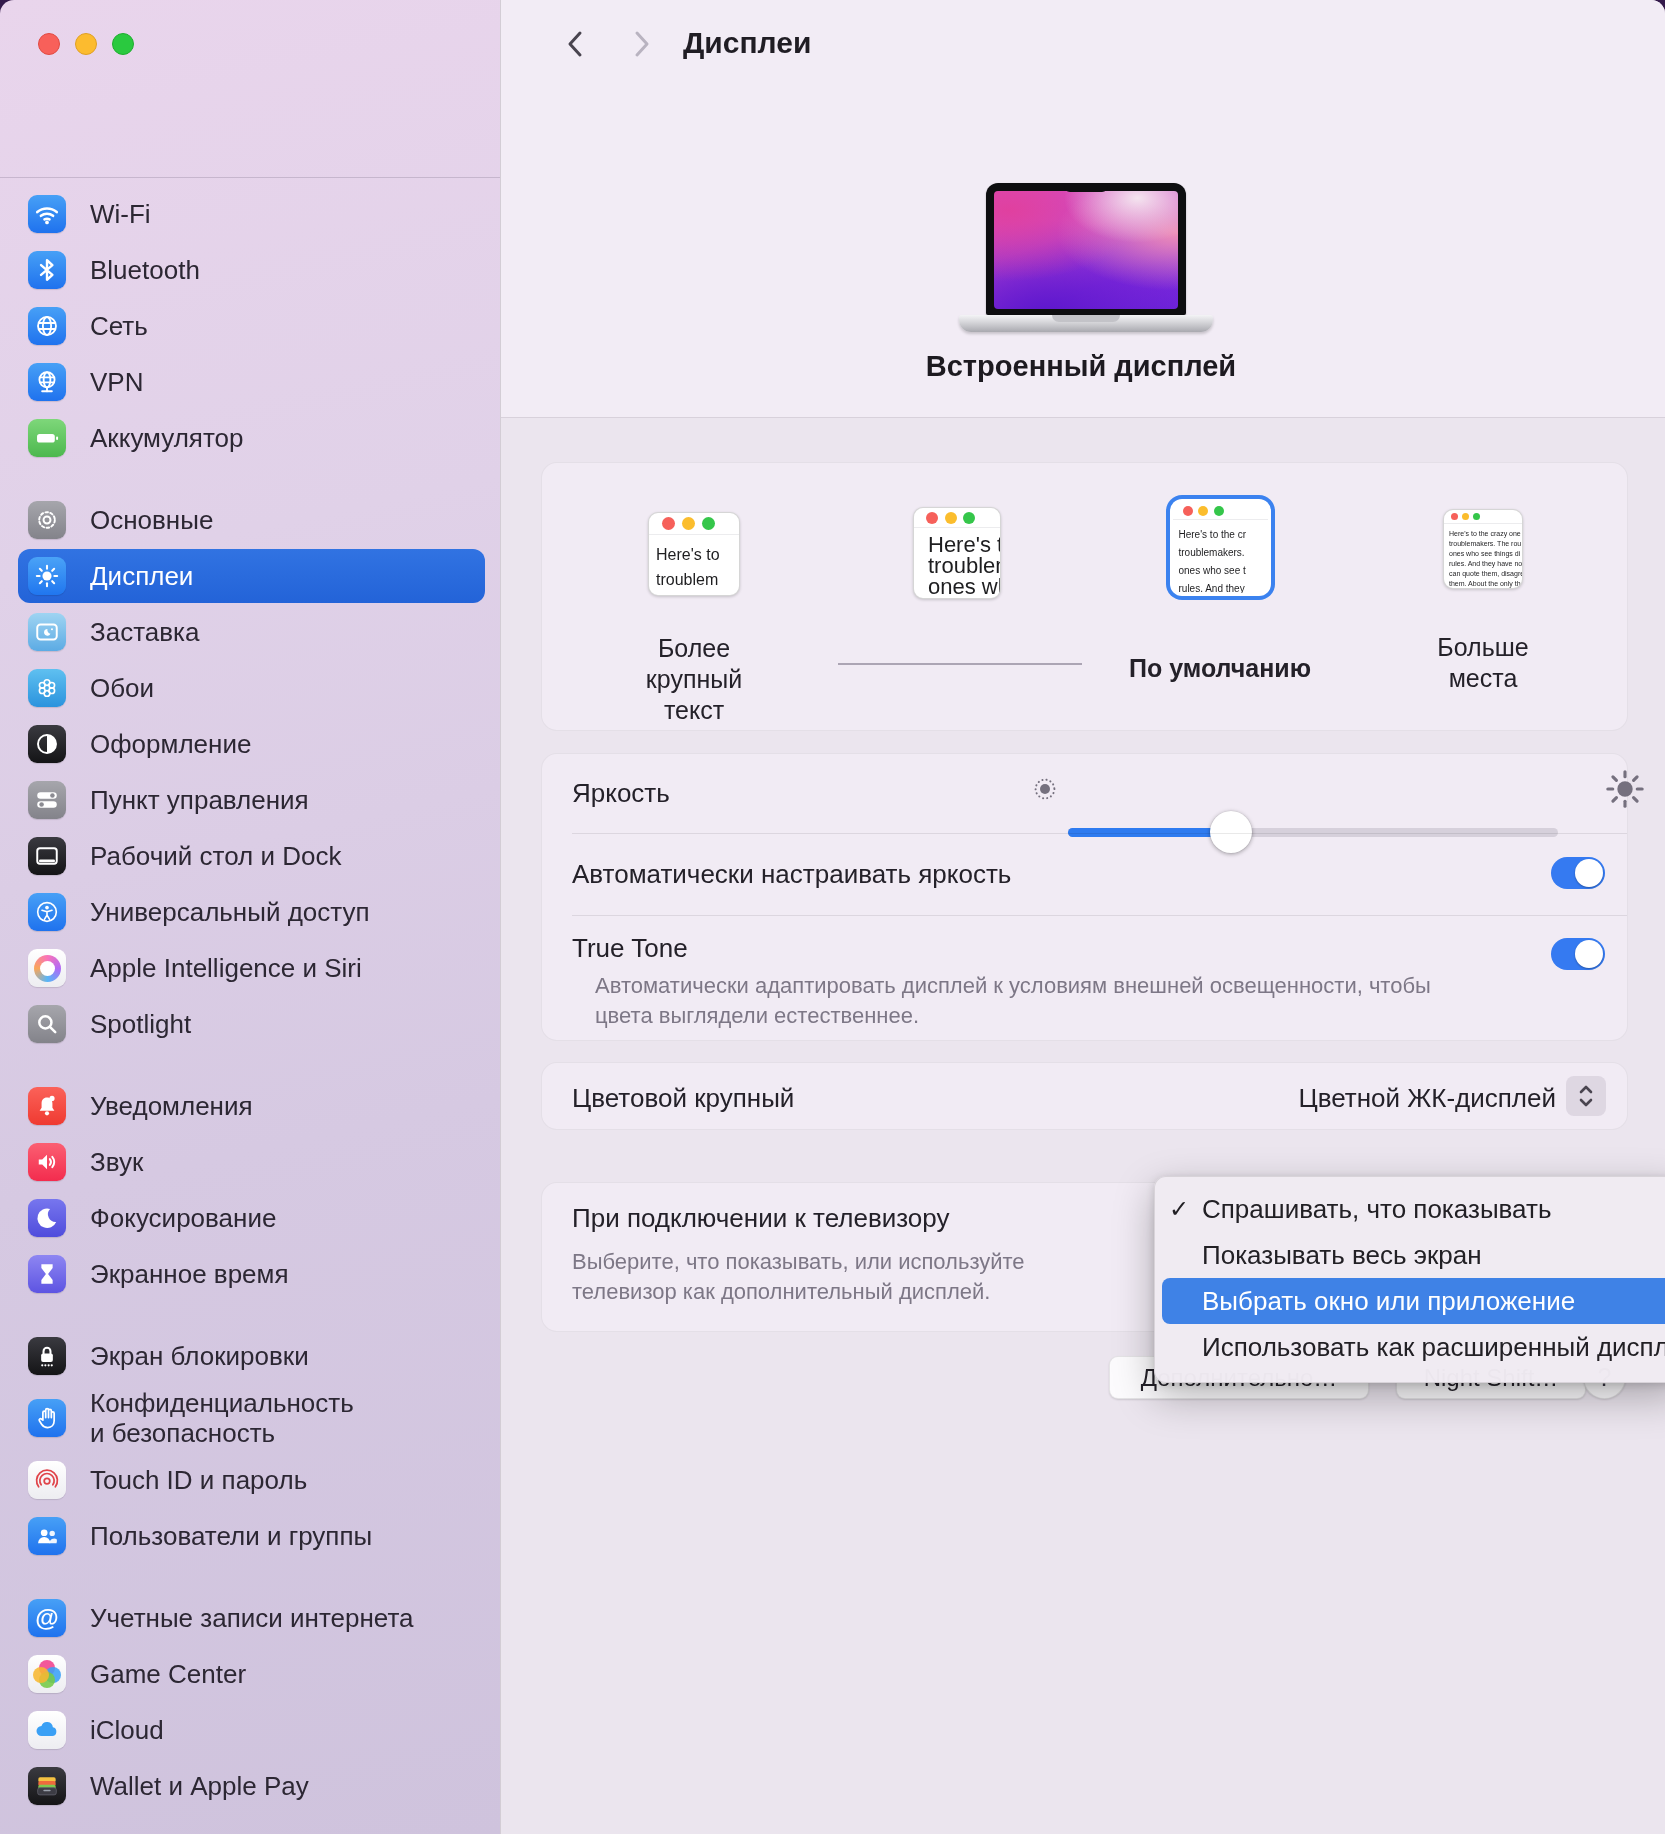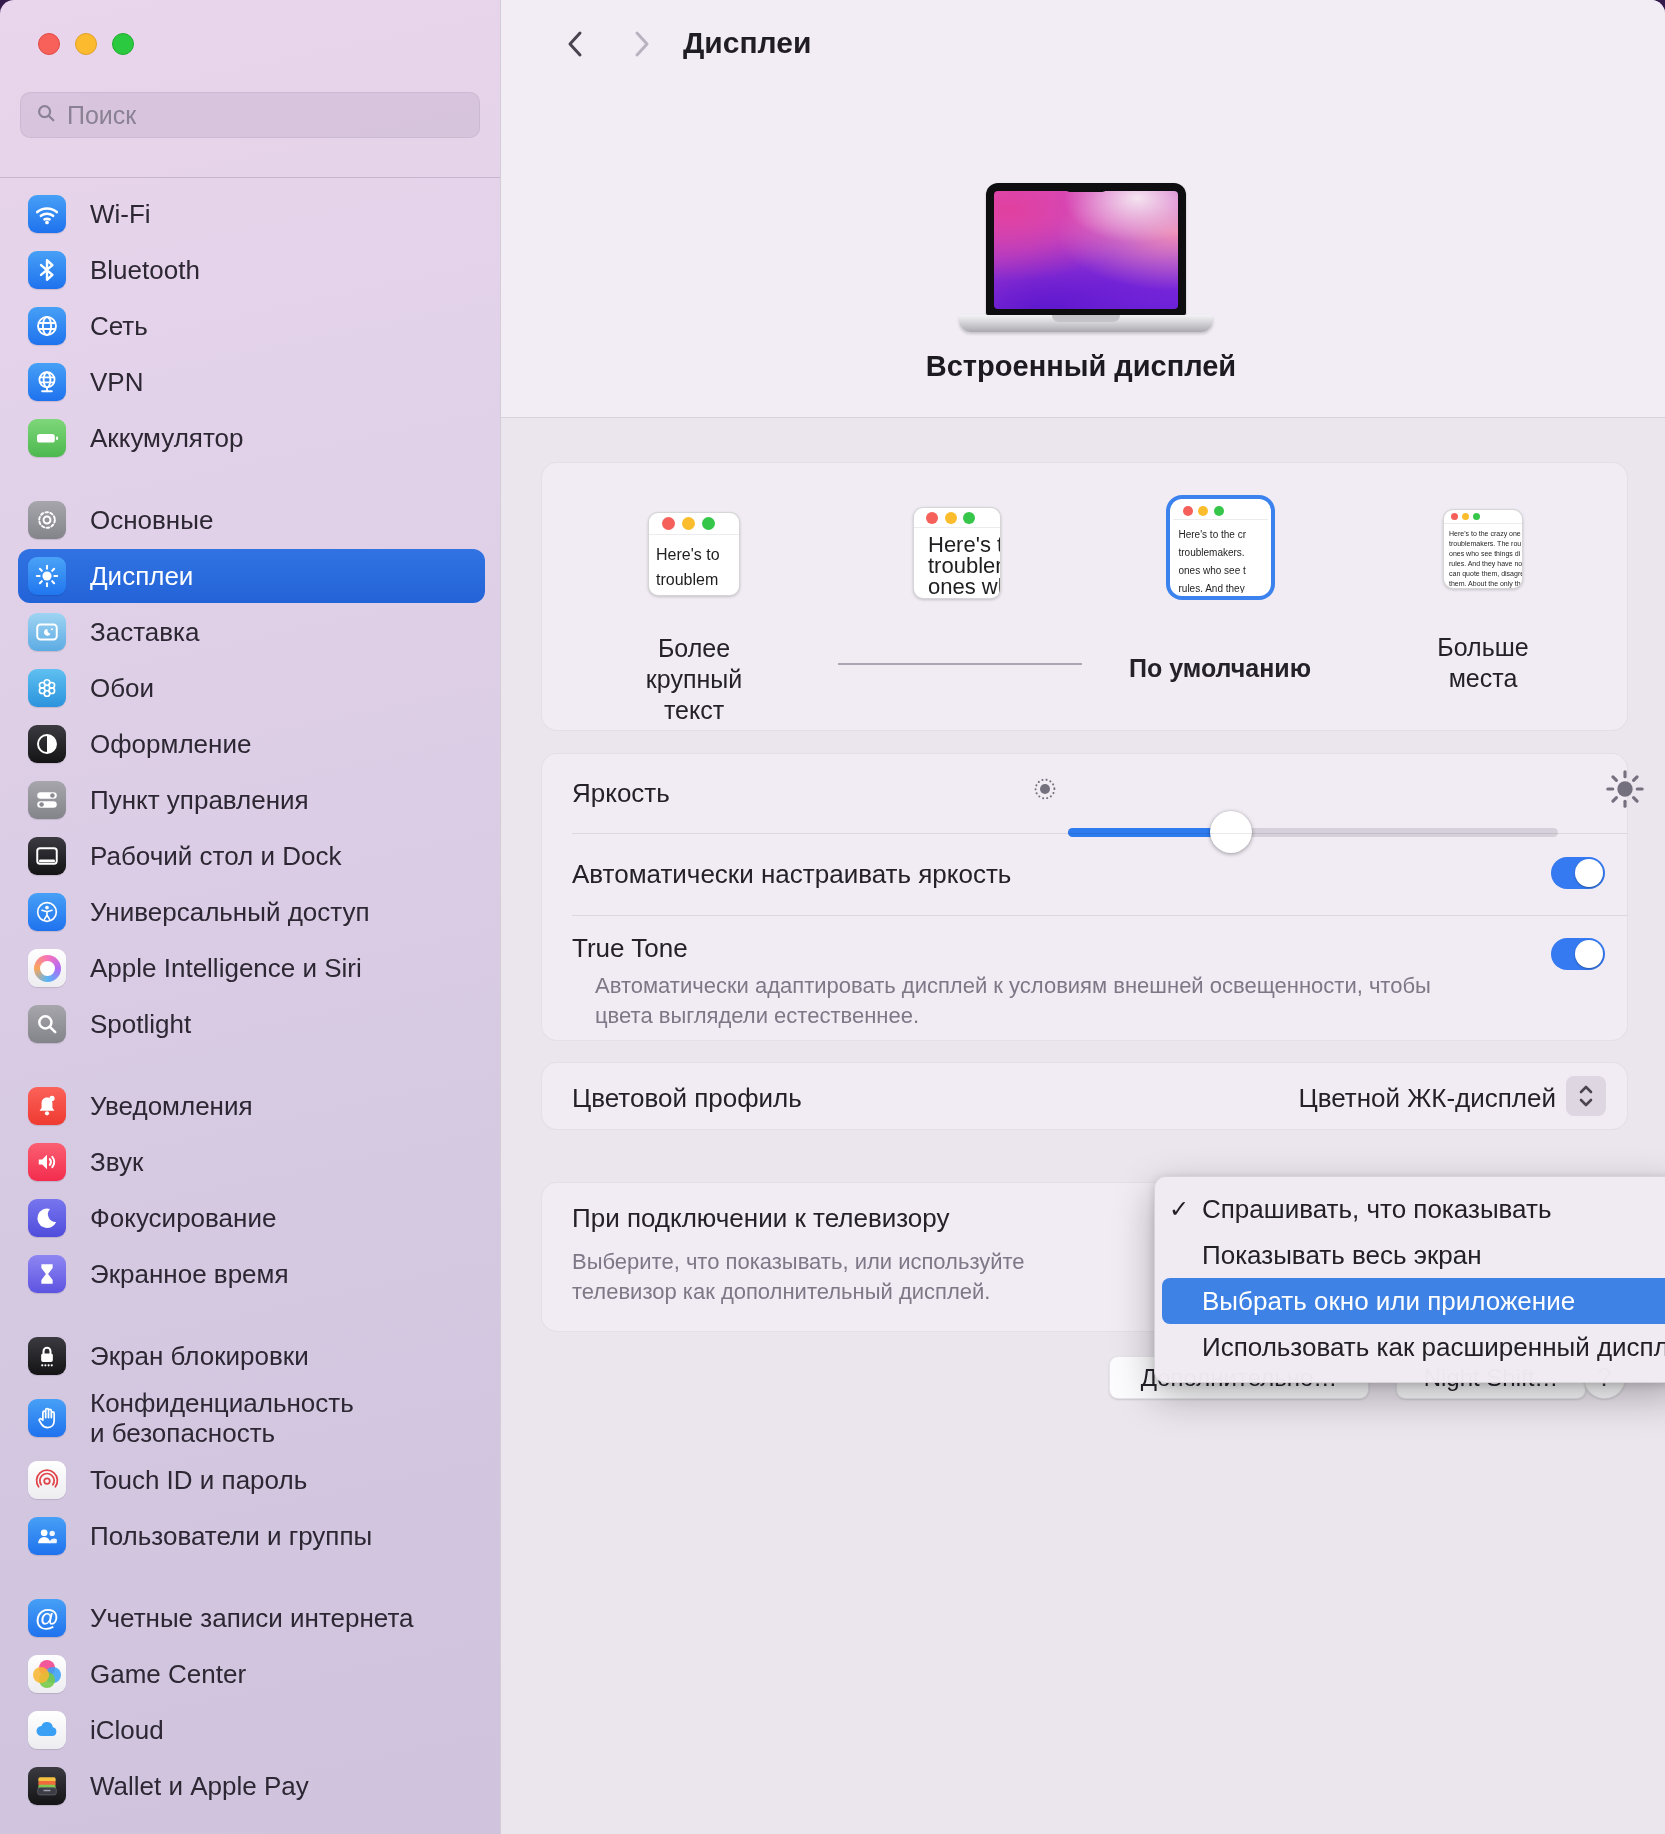--- a/index.html
+++ b/index.html
@@ -142,29 +142,20 @@
 </head>
 <body>
 
 <div id="window">
 
   <aside id="sidebar">
     <span id="dot-red" class="traffic"></span>
     <span id="dot-yellow" class="traffic"></span>
     <span id="dot-green" class="traffic"></span>
 
-    <div id="search-field">
-      <span>
-        <svg width="22" height="22" viewBox="0 0 24 24" fill="none" stroke="#8a8194" stroke-width="2.4" stroke-linecap="round">
-          <circle cx="10.5" cy="10.5" r="6"></circle>
-            <line x1="15.2" y1="15.2" x2="20" y2="20"></line>
-        </svg>
-      </span>
-      <span class="ph">Поиск</span>
-    </div>
     <div id="sidebar-divider"></div>
 
     <div id="sidebar-groups">
         <div class="side-group">
           <div class="side-item">
             <span class="tile t-blue">
               <svg viewBox="0 0 24 24" fill="none" stroke="#fff" stroke-width="2.4" stroke-linecap="round" stroke-linejoin="round">
                 <path d="M3 10.2a14 14 0 0 1 18 0"></path>
                 <path d="M6.4 13.7a9 9 0 0 1 11.2 0"></path>
                 <path d="M9.7 17a4.6 4.6 0 0 1 4.6 0"></path>
@@ -583,21 +574,21 @@
       <div style="position:absolute;left:0;top:161px;width:100%;height:127px;">
         <span class="row-label" id="truetone-label">True Tone</span>
         <span class="desc" id="truetone-desc">Автоматически адаптировать дисплей к условиям внешней освещенности, чтобы цвета выглядели естественнее.</span>
         <span class="toggle on" style="top:23px;" id="toggle-truetone">
             <span class="knob"></span>
           </span>
       </div>
     </section>
 
     <section class="card" id="card-profile">
-      <span class="row-label" id="profile-label">Цветовой профиль</span>
+      <span class="row-label" id="profile-label">Цветовой крупный</span>
       <span id="profile-value">Цветной ЖК-дисплей</span>
       <span id="profile-stepper">
         <svg width="20" height="26" viewBox="0 0 20 26" fill="none" stroke="currentColor" stroke-width="2.6" stroke-linecap="round" stroke-linejoin="round">
           <polyline points="5,9 10,4 15,9"></polyline>
             <polyline points="5,17 10,22 15,17"></polyline>
         </svg>
       </span>
     </section>
 
     <section class="card" id="card-tv">

